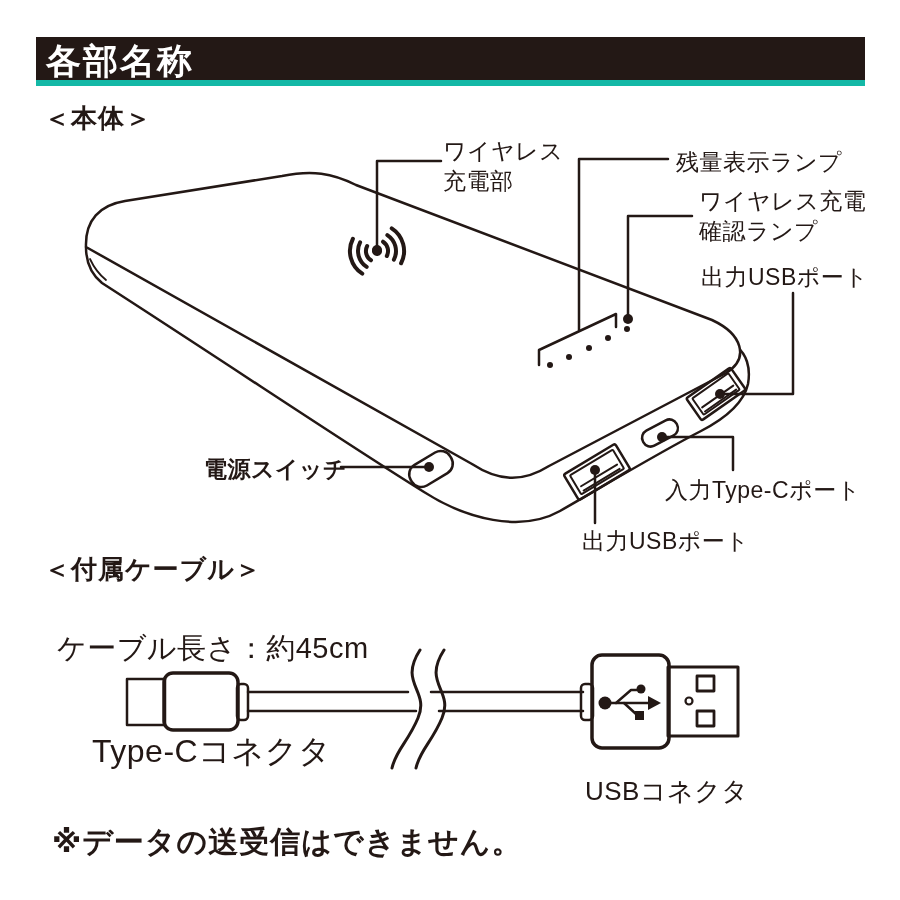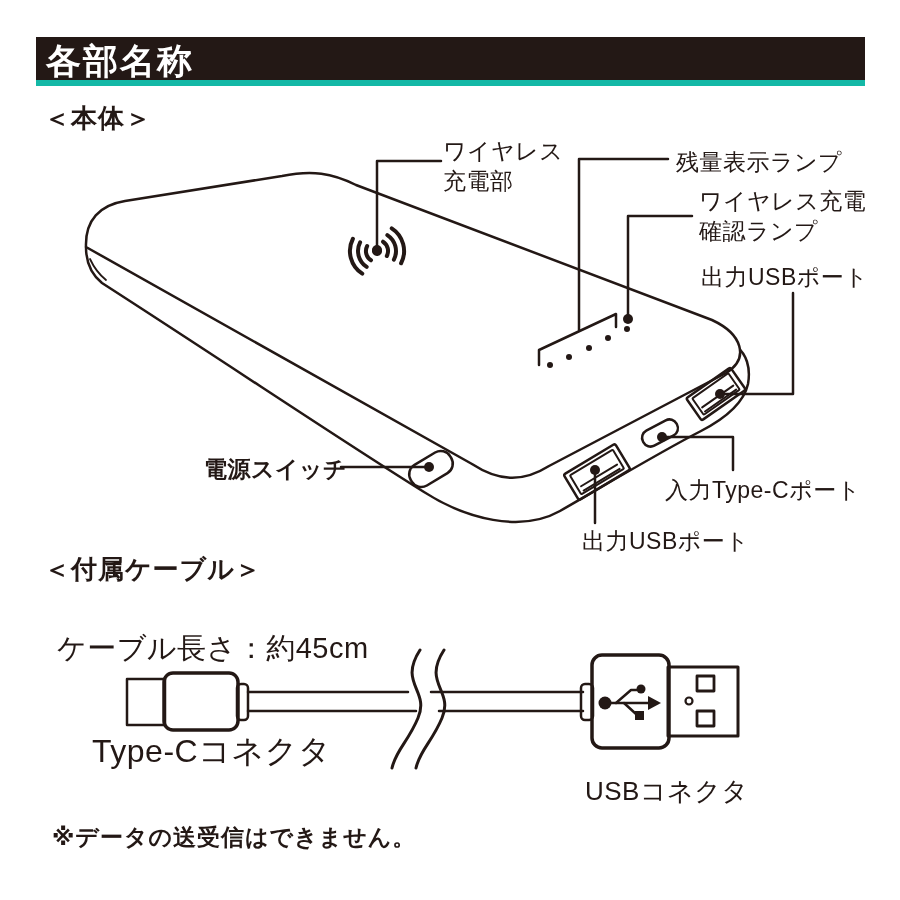--- a/index.html
+++ b/index.html
@@ -24,21 +24,21 @@
   .part-label{font-size:23px;font-weight:500;line-height:1.32;letter-spacing:0.5px;white-space:pre-line;}
   #lbl-wireless-part{left:443px;top:136px;}
   #lbl-battery-lamp{left:676px;top:147px;}
   #lbl-wireless-confirm{left:699px;top:186px;}
   #lbl-usb-out-top{left:701px;top:262px;}
   #lbl-power-switch{left:204px;top:454px;font-weight:bold;}
   #lbl-typec-in{left:665px;top:475px;text-align:right;}
   #lbl-usb-out-bottom{left:582px;top:526px;}
   #lbl-typec-connector{left:92px;top:730px;font-size:32px;}
   #lbl-usb-connector{left:585px;top:750px;font-size:26px;margin-top:24px;}
-  #note-text{left:52px;top:822px;font-size:23px;font-weight:600;letter-spacing:1px;}
+  #note-text{left:52px;top:822px;font-size:30px;font-weight:600;letter-spacing:1px;}
 </style>
 </head>
 <body>
 
 <div id="canvas">
 
   <svg id="art" width="900" height="900" viewBox="0 0 900 900" fill="none" stroke="#231815" stroke-width="2.5" stroke-linecap="round" stroke-linejoin="round">
 
     <g>
 

